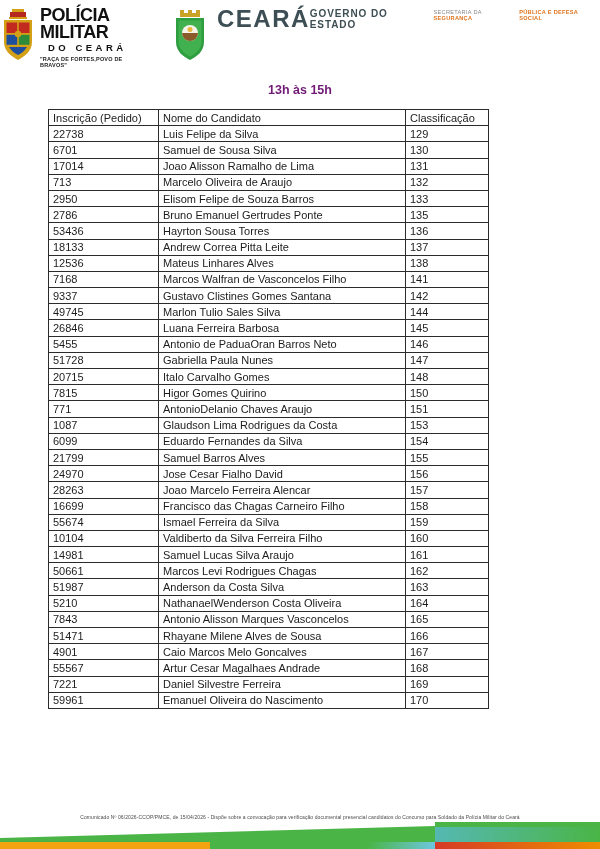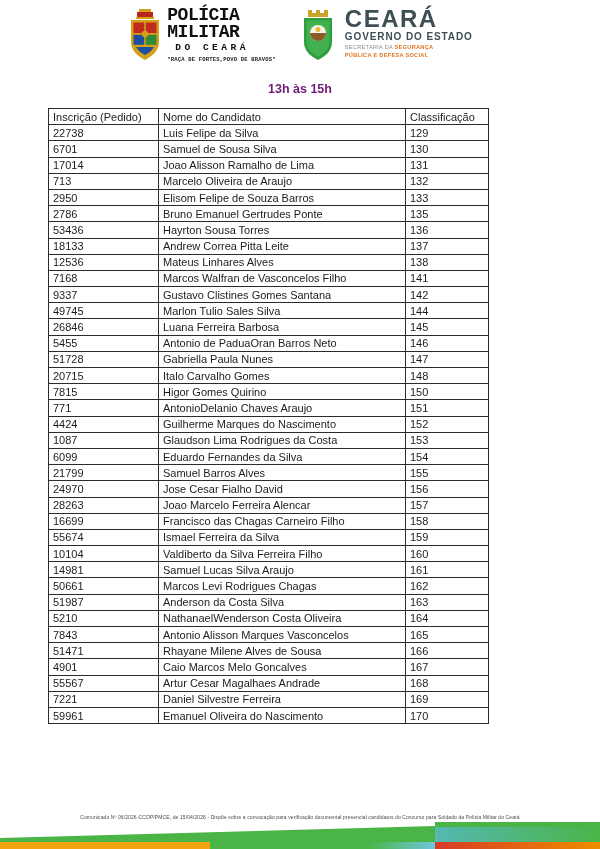--- a/index.html
+++ b/index.html
@@ -8,25 +8,25 @@
   }
   *{margin:0;padding:0;box-sizing:border-box;}
   html,body{width:600px;height:849px;}
   body{
     position:relative;background:#ffffff;overflow:hidden;
     font-family:"Liberation Sans", sans-serif;color:#1f1f1f;
   }
   
   .header{display:flex;justify-content:center;align-items:flex-start;gap:22px;padding-top:7px;}
   .logo-block{display:flex;align-items:flex-start;}
-  .pmce-text{margin-left:4px;display:flex;flex-direction:column;font-family:Liberation Mono, monospace;}
+  .pmce-text{margin-left:4px;display:flex;flex-direction:column;}
   .pmce-line{font-weight:bold;font-size:18px;line-height:16.5px;letter-spacing:-0.5px;color:#101010;}
   .pmce-sub{font-weight:bold;font-size:9.5px;letter-spacing:3.5px;margin-top:2px;color:#101010;margin-left:8px;}
   .pmce-tagline{font-weight:bold;font-size:5.5px;letter-spacing:0.2px;margin-top:3px;color:#222;}
-  .ceara-text{margin-left:7px;display:flex;flex-direction:column;}
+  .ceara-text{margin-left:7px;display:flex;flex-direction:row;}
   .ceara-title{font-weight:bold;font-size:24px;line-height:23px;letter-spacing:1.5px;color:var(--ceara-slate);}
   .ceara-sub{font-weight:bold;font-size:10px;letter-spacing:0.9px;color:var(--ceara-slate);margin-top:1px;}
   .dept-line{font-size:5.6px;letter-spacing:0.3px;margin-top:2px;}
   .dept-gray{color:#8b8b8b;}
   .dept-orange{color:var(--dept-orange);font-weight:bold;}
   .time-slot{text-align:center;font-weight:bold;font-size:12.5px;color:#701a75;margin-top:15px;}
   
   .table-wrap{margin:12px 0 0 48px;border-radius:8px;}
   table{border-collapse:collapse;width:440px;table-layout:fixed;}
   col.c1{width:110px;} col.c2{width:247px;} col.c3{width:83px;}
@@ -193,25 +193,20 @@
           <td>7815</td>
           <td>Higor Gomes Quirino</td>
           <td>150</td>
         </tr>
         <tr>
           <td>771</td>
           <td>AntonioDelanio Chaves Araujo</td>
           <td>151</td>
         </tr>
         <tr>
-          <td>4424</td>
-          <td>Guilherme Marques do Nascimento</td>
-          <td>152</td>
-        </tr>
-        <tr>
           <td>1087</td>
           <td>Glaudson Lima Rodrigues da Costa</td>
           <td>153</td>
         </tr>
         <tr>
           <td>6099</td>
           <td>Eduardo Fernandes da Silva</td>
           <td>154</td>
         </tr>
         <tr>

